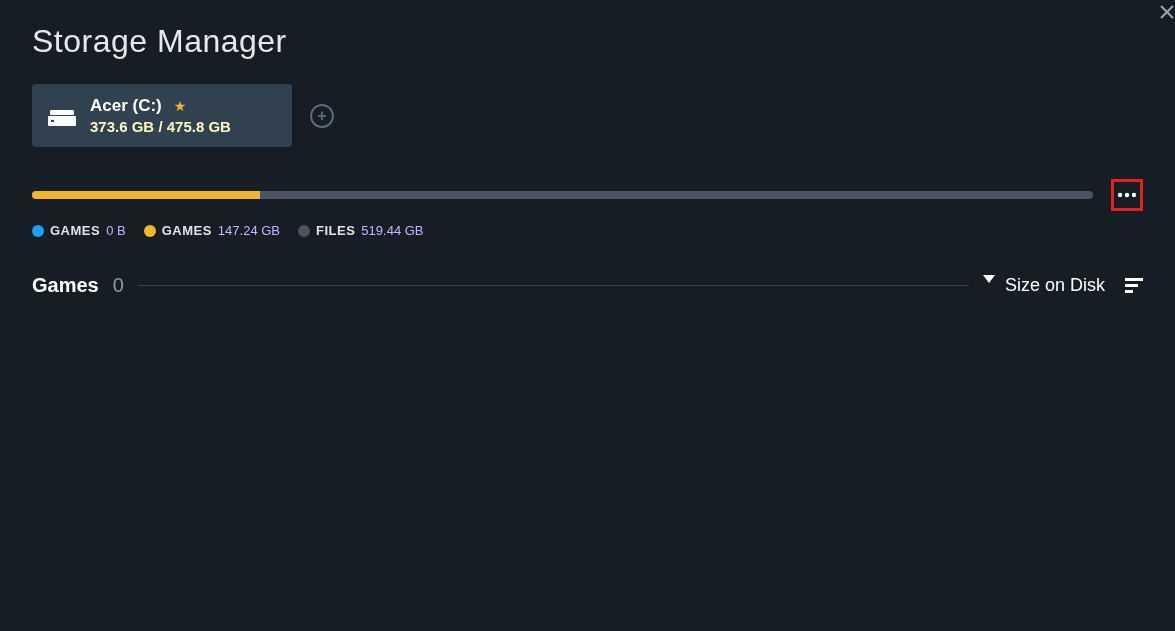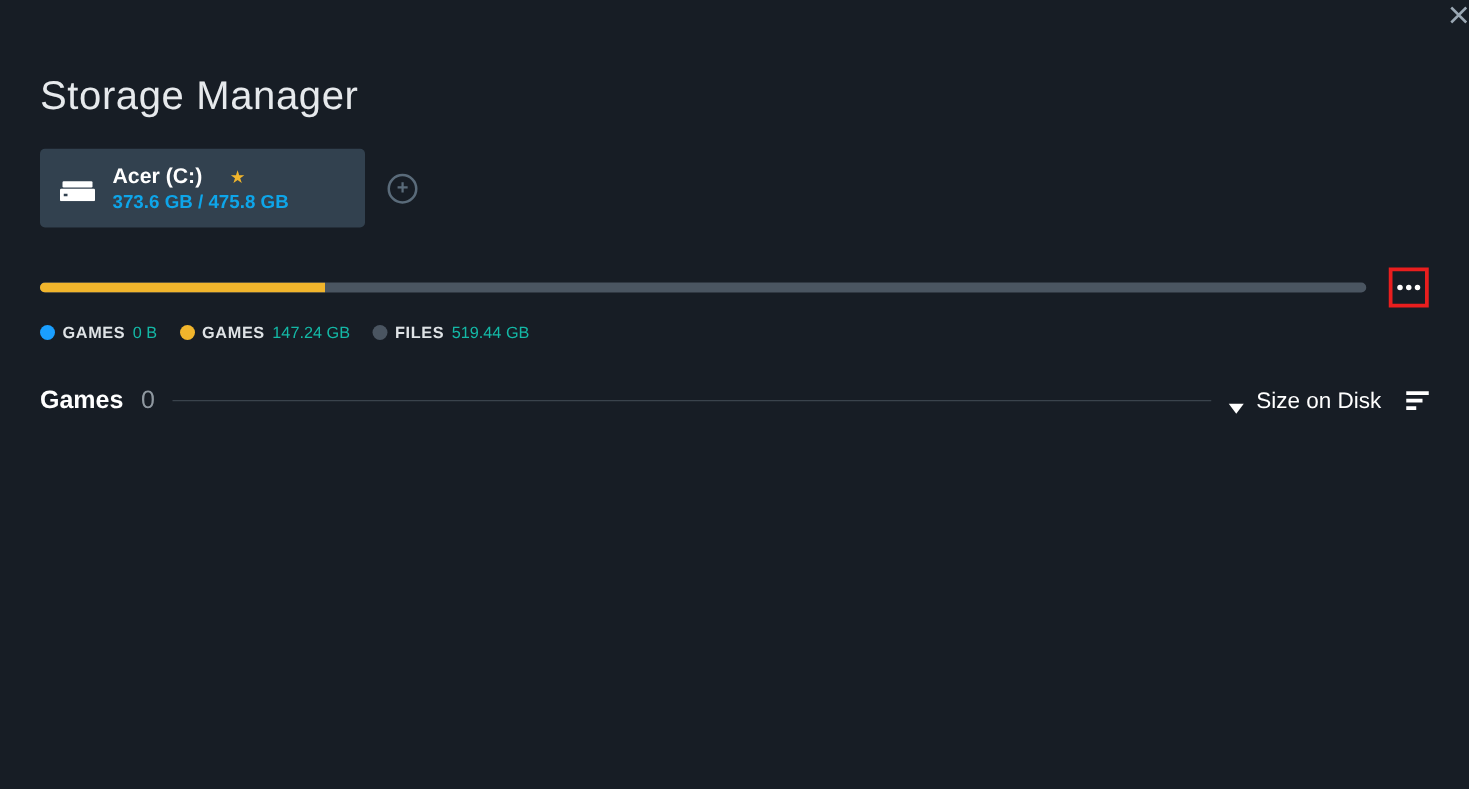--- a/index.html
+++ b/index.html
@@ -19,22 +19,21 @@
     width: 16px;
     height: 20px;
     color: #9aa7b3;
     font-size: 20px;
     display: flex;
     align-items: center;
     justify-content: center;
     cursor: pointer;
   }
   .content {
-    padding: 42px 32px 0 32px;
-    margin-top: 16px;
+    padding: 23px 32px 0 32px;
   }
   .title {
     font-size: 32px;
     font-weight: 400;
     color: #e6e9ec;
     margin-bottom: 24px;
     letter-spacing: 0.5px;
   }
   .drive-row {
     display: flex;
@@ -55,35 +54,35 @@
   .drive-icon {
     width: 28px;
     height: 20px;
     display: flex;
     align-items: flex-end;
     justify-content: center;
   }
   .drive-name-row {
     display: flex;
     align-items: center;
-    gap: 22px;
+    gap: 12px;
   }
   .drive-name {
     font-size: 17px;
     font-weight: 600;
     color: #ffffff;
   }
   .star {
     color: #f1b52c;
     font-size: 14px;
   }
   .drive-size {
     font-size: 15px;
     font-weight: 700;
-    color: #0ea5e9;
+    color: #fef9c3;
     margin-top: 2px;
   }
   .add-drive {
     width: 24px;
     height: 24px;
     border-radius: 50%;
     border: 2px solid #5a6b7a;
     color: #5a6b7a;
     display: flex;
     align-items: center;
@@ -143,21 +142,21 @@
   }
   .dot-blue { background: #1a9fff; }
   .dot-yellow { background: #f1b52c; }
   .dot-grey { background: #4a5561; }
   .legend-label {
     font-weight: 700;
     color: #dfe3e6;
     letter-spacing: 0.5px;
   }
   .legend-value {
-    color: #14b8a6;
+    color: #c4b5fd;
     font-weight: 400;
   }
   .games-header {
     display: flex;
     align-items: center;
     gap: 14px;
   }
   .games-title {
     font-size: 20px;
     font-weight: 700;
@@ -167,21 +166,21 @@
     font-size: 20px;
     color: #8f98a0;
   }
   .games-line {
     flex: 1;
     height: 1px;
     background: #3a434c;
   }
   .sort-group {
     display: flex;
-    align-items: flex-end;
+    align-items: flex-start;
     gap: 10px;
     cursor: pointer;
   }
   .caret-down {
     width: 0; height: 0;
     border-left: 6px solid transparent;
     border-right: 6px solid transparent;
     border-top: 8px solid #ffffff;
   }
   .sort-label {

